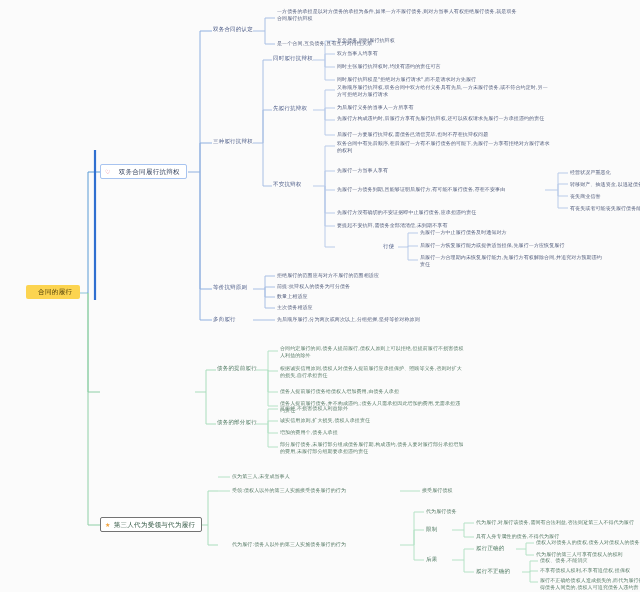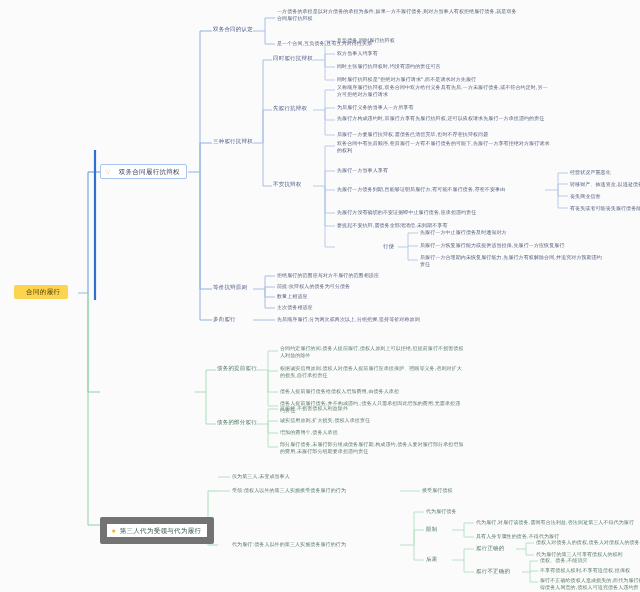--- a/index.html
+++ b/index.html
@@ -37,21 +37,21 @@
     padding: 2.5px 6px 2.5px 4px;
     border-radius: 2px;
     background: #ffffff;
     display: flex;
     align-items: center;
     gap: 3px;
     letter-spacing: .3px;
   }
   .b1.blue   { border: 1px solid #a8c4f0; color: #33415c; }
   .b1.green  { border: 1px solid #a9ddbc; color: #2f5540; }
-  .b1.green2 { border: 7px solid #737373; color: #2f5540; }
+  .b1.green2 { border: 1px solid #737373; color: #2f5540; }
   .ico { font-size: 6px; line-height: 1; }
   .ico.heart { color: #e8516f; }
   .ico.star  { color: #f2a33c; }
 
   
   .l2 { font-size: 5.5px; letter-spacing: .2px; }
   .l2.blue  { color: #4a5a86; }
   .l2.green { color: #4f7a62; }
 
   
@@ -181,21 +181,21 @@
       <path d="M526 549 V543 H534" stroke="#b5e2c6"></path>
       <path d="M526 549 V555 H534" stroke="#b5e2c6"></path>
 
       <path d="M522 572 H530" stroke="#b5e2c6"></path>
       <path d="M530 572 V561 H538" stroke="#b5e2c6"></path>
       <path d="M530 572 V571 H538" stroke="#b5e2c6"></path>
       <path d="M530 572 V582 H538" stroke="#b5e2c6"></path>
     </g>
   </svg>
 
-  <div class="node root" style="left:14px; top:285px;padding-left:12px;">合同的履行</div>
+  <div class="node root" style="left:26px; top:285px;padding-left:12px;">合同的履行</div>
 
   <div class="node b1 blue" style="left:100px; top:164px;gap:8px;">
     <span class="ico heart">♡</span>
     <span>双务合同履行抗辩权</span>
   </div>
 
   <div class="node l2 blue" style="left:213px; top:26px;">双务合同的认定</div>
   <div class="node leaf blue w4" style="left:277px; top:8px;">一方债务的承担是以对方债务的承担为条件,如果一方不履行债务,则对方当事人有权拒绝履行债务,就是双务合同履行抗辩权</div>
   <div class="node leaf blue nw" style="left:277px; top:40px;">是一个合同,互负债务,且有互为对待性关系</div>
 

